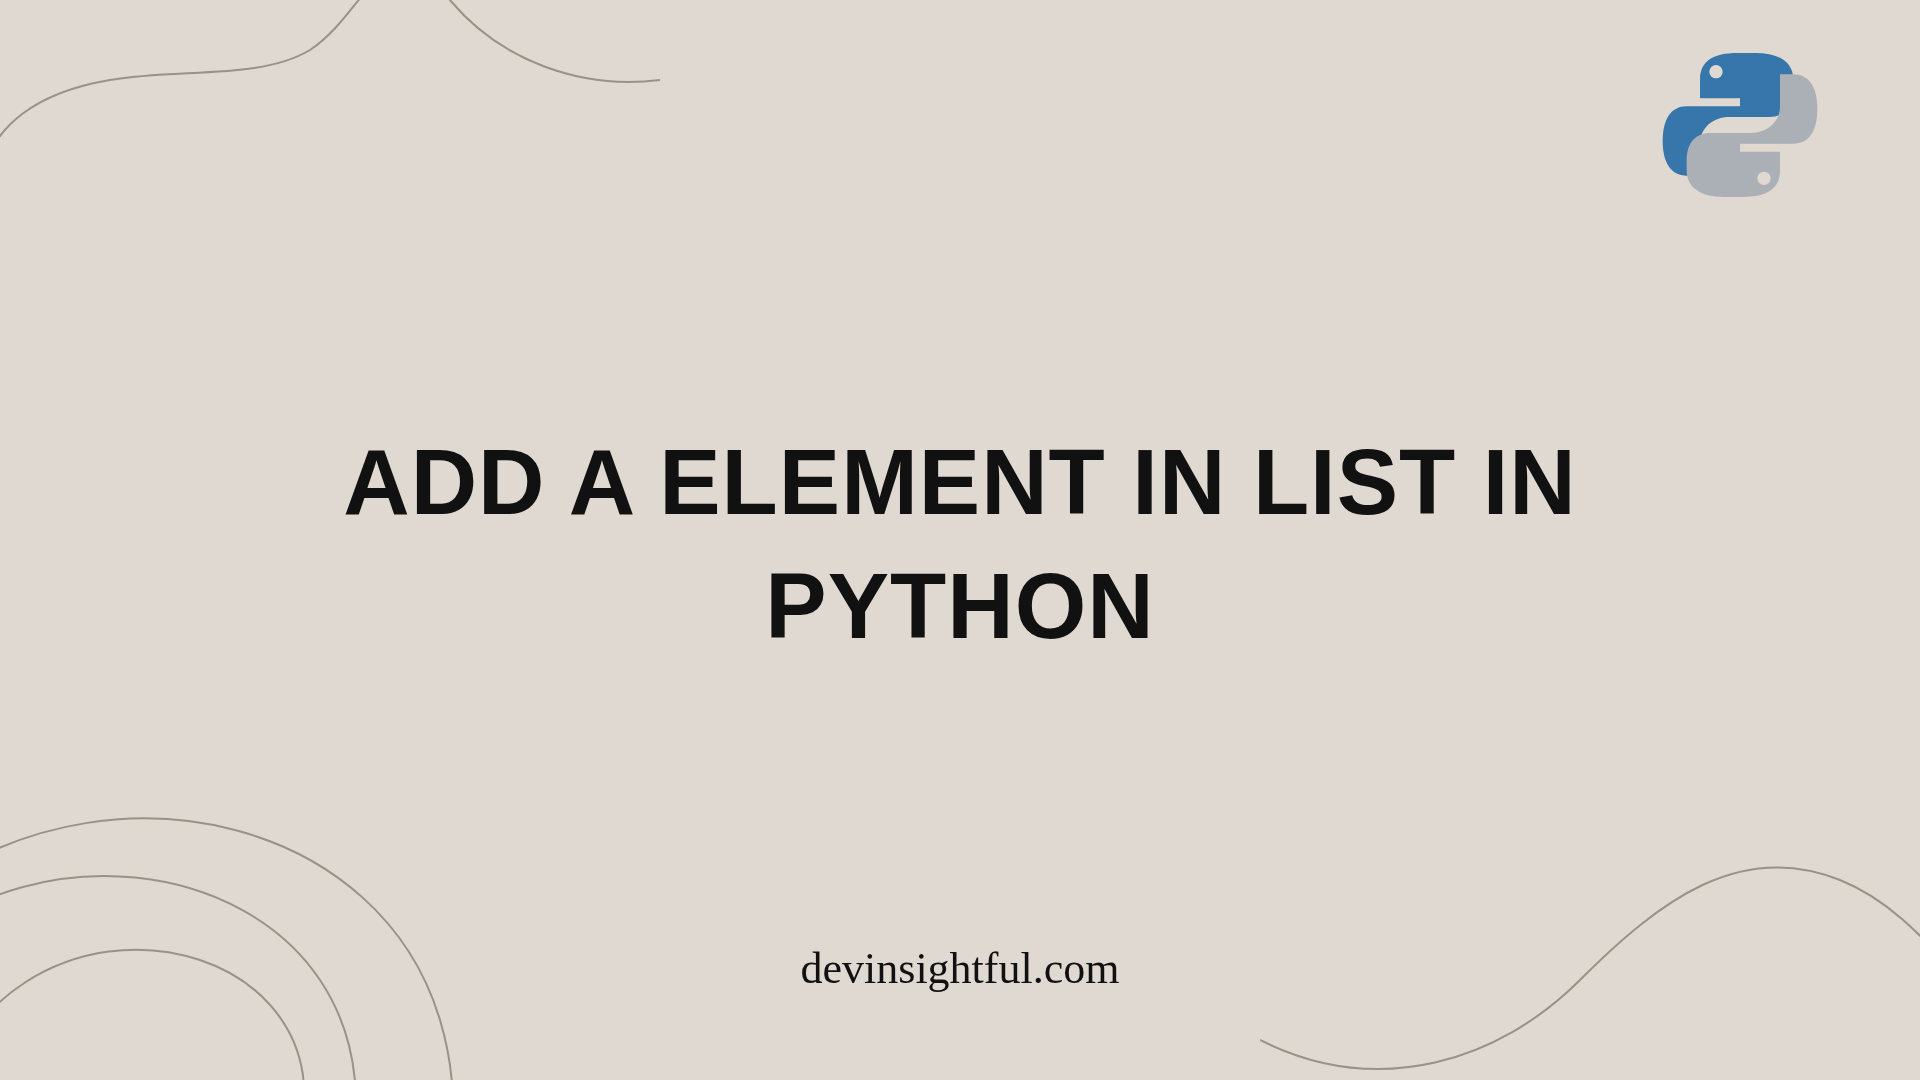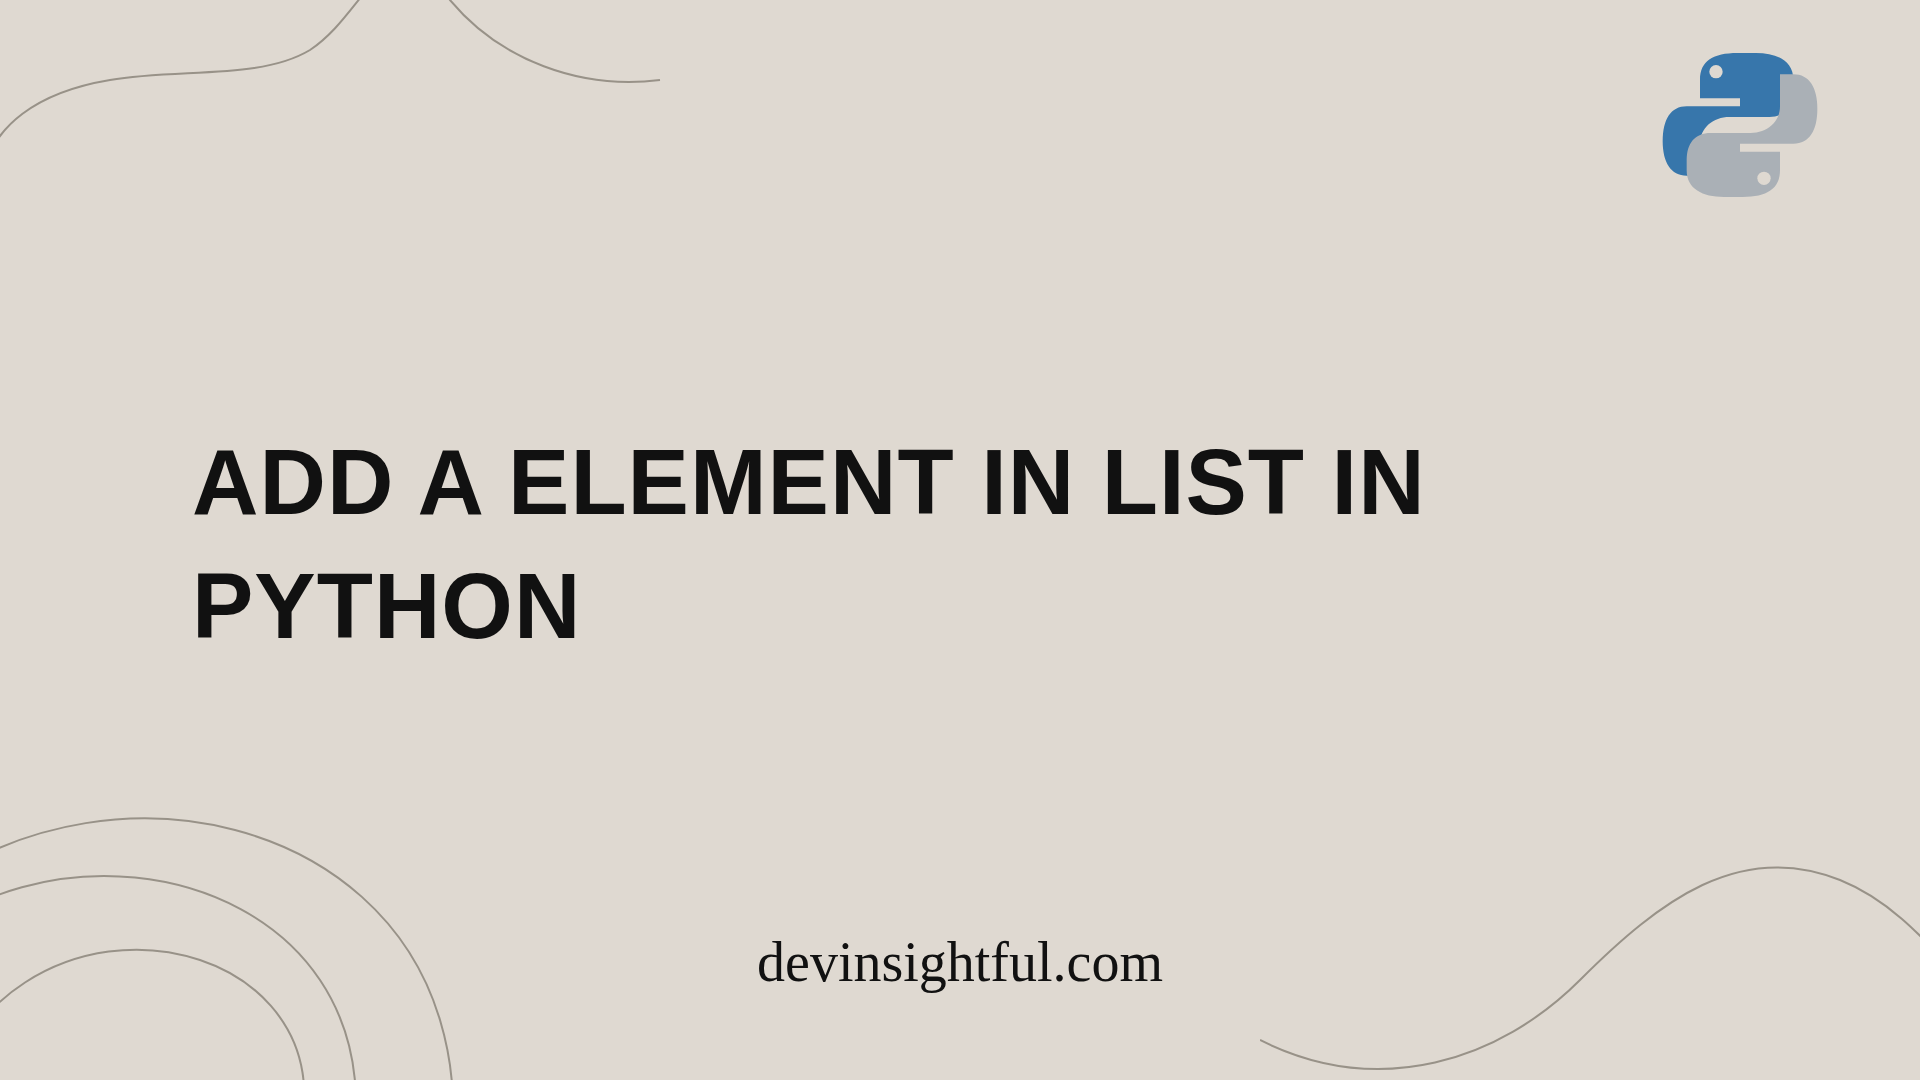--- a/index.html
+++ b/index.html
@@ -52,37 +52,37 @@
     width: 160px;
     height: 160px;
   }
 
   .headline {
     position: absolute;
     top: 420px;
     left: 50%;
     transform: translateX(-50%);
     width: 80%;
-    text-align: left;
+    text-align: center;
     font-weight: 900;
     font-size: 92px;
     line-height: 1.35;
     letter-spacing: 1px;
     color: #111;
     font-family: "Arial Black", Arial, sans-serif;
     text-transform: uppercase;
   }
 
   .site-label {
     position: absolute;
     bottom: 86px;
     left: 50%;
     transform: translateX(-50%);
     font-family: Georgia, "Times New Roman", serif;
-    font-size: 56px;
+    font-size: 44px;
     color: #111;
   }
 </style>
 </head>
 <body>
 
 <svg class="deco-line top-left-squiggle" viewBox="0 0 760 260">
   <path d="M 40 260
            C 40 180, 110 150, 170 140
            C 240 128, 320 140, 370 110

